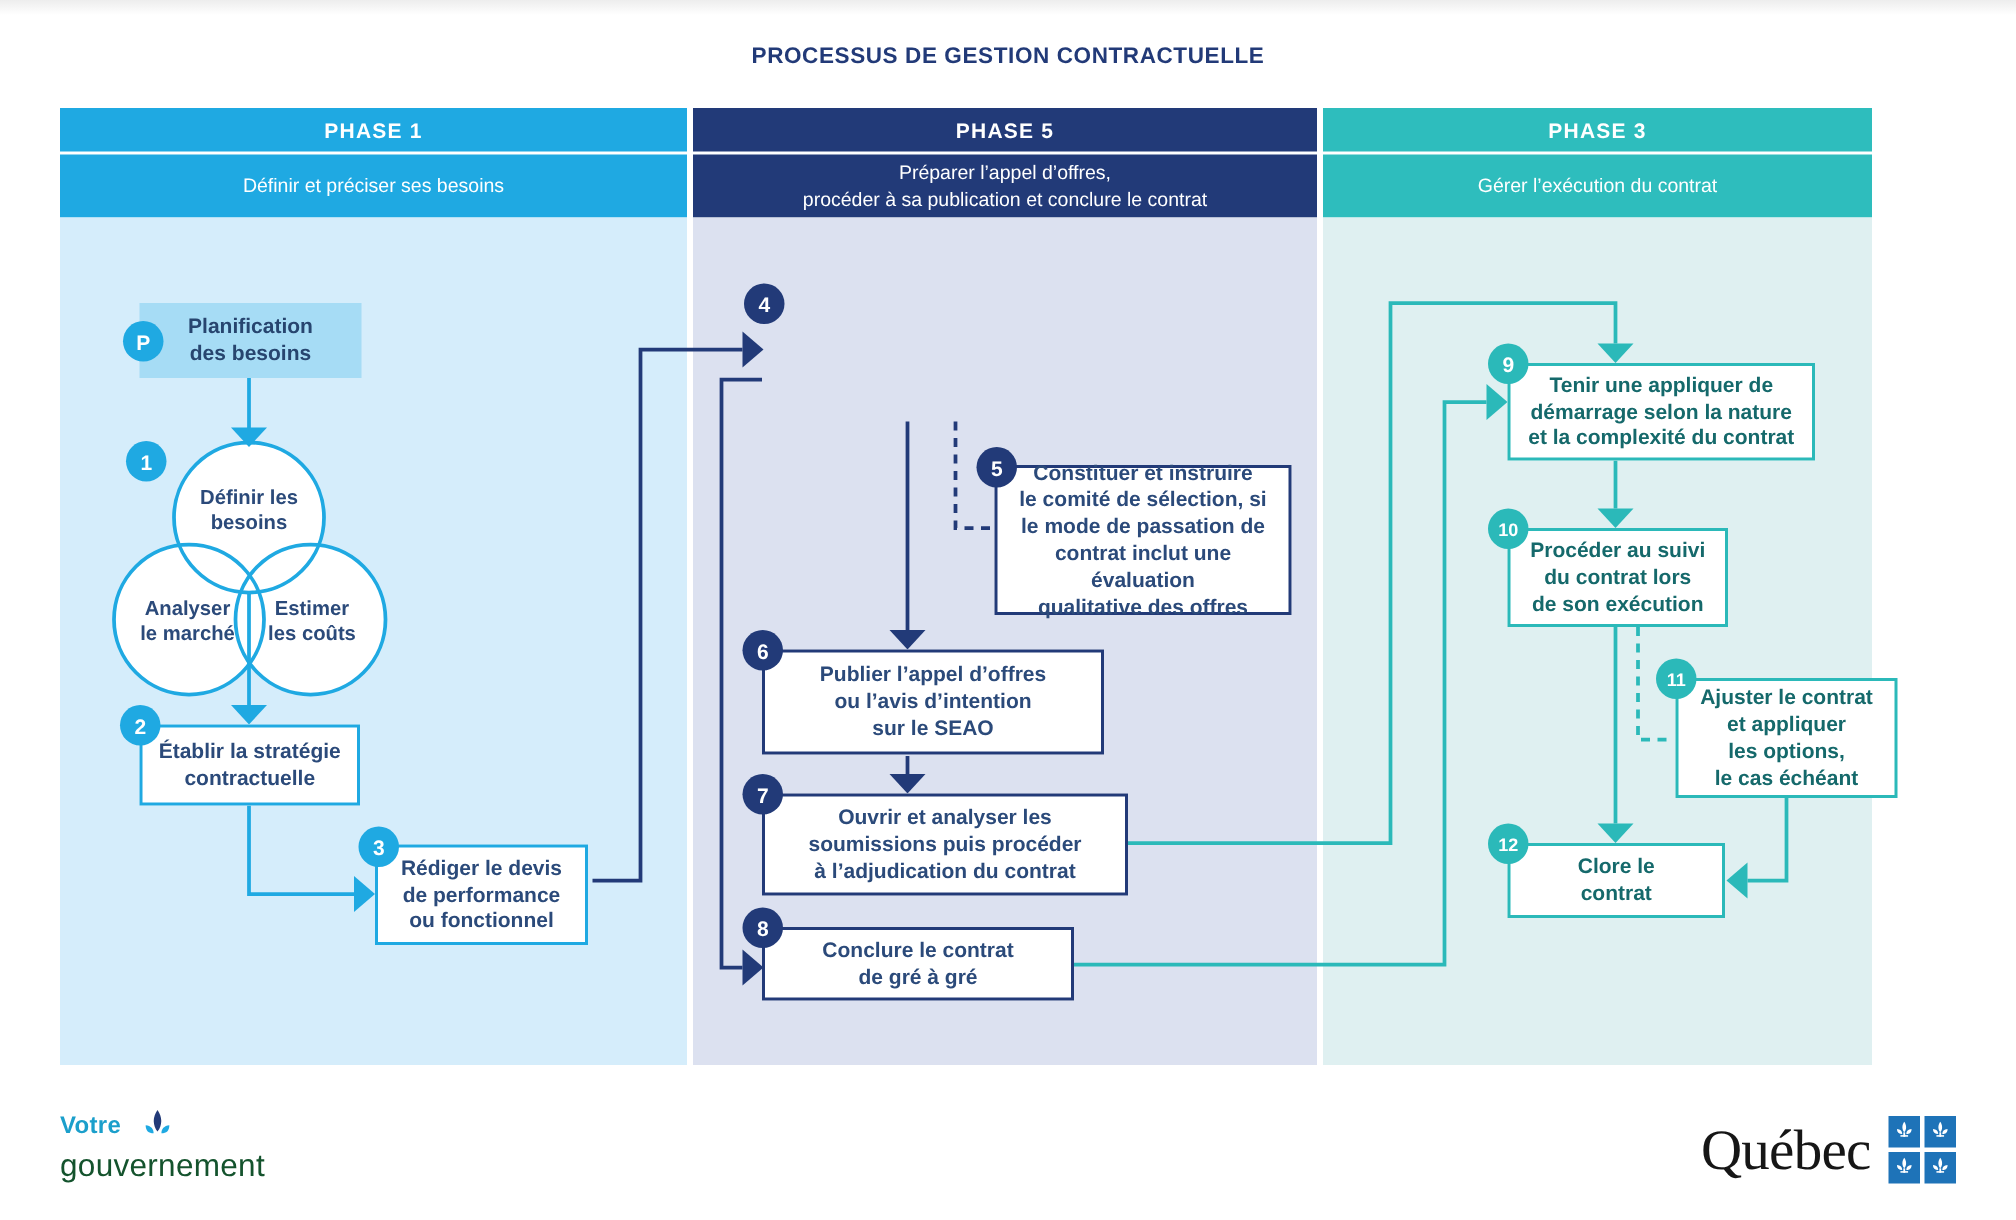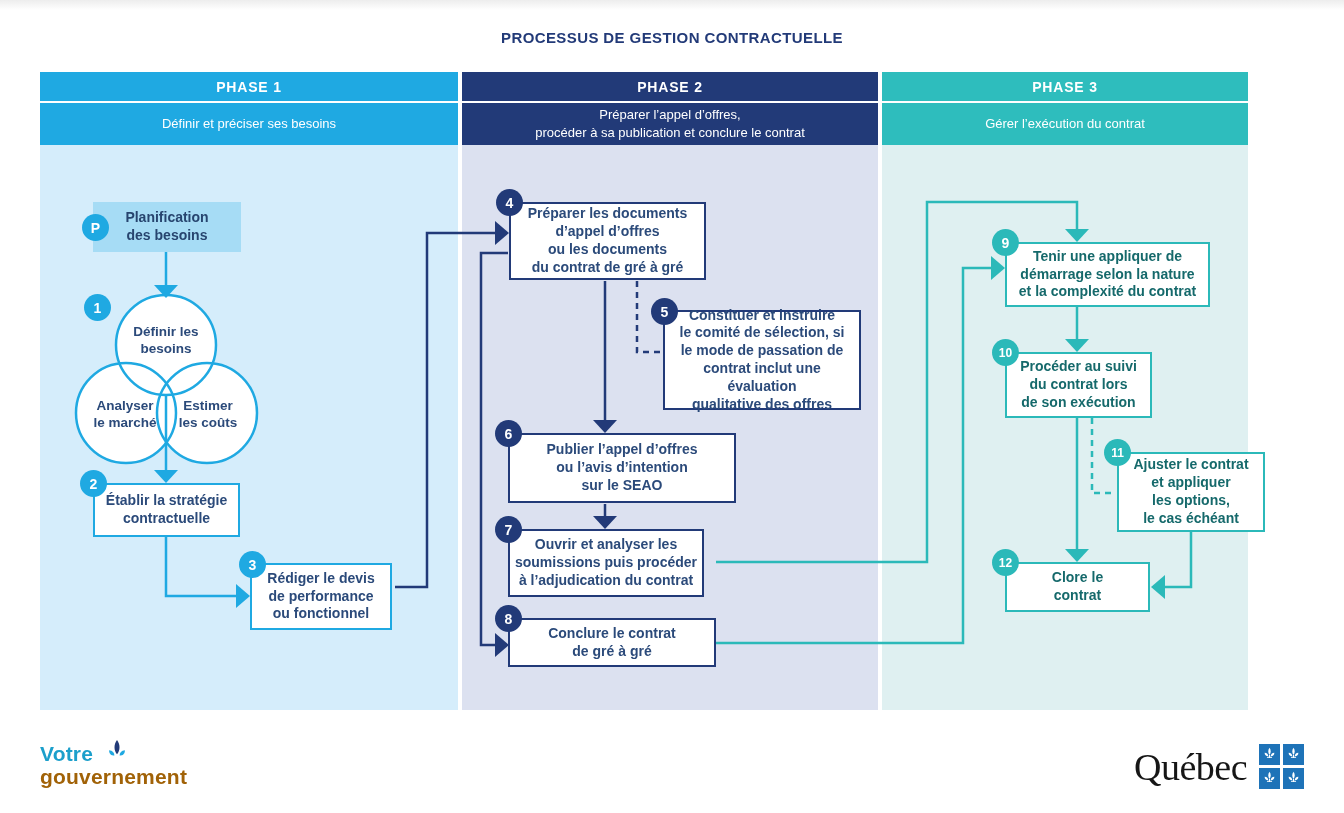--- a/index.html
+++ b/index.html
@@ -43,44 +43,44 @@
            display:flex; align-items:center; justify-content:center;
            color:#fff; font-weight:bold; font-size:14px; }
   .badge.cyan { background:#1FA9E2; }
   .badge.navy { background:#223A78; }
   .badge.teal { background:#2BB9B9; }
   .badge.small { font-size:12px; }
 
   
   .gov-logo { position:absolute; left:40px; top:742px; z-index:6; }
   .gov-line1 { display:flex; align-items:flex-start; }
-  .gov-votre { font-size:21px; font-weight:bold; color:#1B9FCB; letter-spacing:0.2px; }
+  .gov-votre { font-size:16px; font-weight:bold; color:#1B9FCB; letter-spacing:0.2px; }
   .gov-fleur { margin-left:10px; margin-top:-3px; }
-  .gov-gouv { font-size:21px; font-weight:bold; color:#a16207; margin-top:-4px; letter-spacing:0.2px; }
+  .gov-gouv { font-size:21px; font-weight:normal; color:#14532d; margin-top:-4px; letter-spacing:0.2px; }
 
   .quebec-logo { position:absolute; right:40px; top:744px; z-index:6; display:flex; align-items:center; }
   .quebec-word { font-family:"Liberation Serif", serif; font-size:38px; color:#161616; letter-spacing:-0.5px; }
   .flag { display:grid; grid-template-columns:21px 21px; grid-template-rows:21px 21px; gap:3px; margin-left:12px; }
   .flag .sq { background:#1E73B8; display:flex; align-items:center; justify-content:center; }
 </style>
 </head>
 <body>
 
 <div class="canvas">
   <div class="topstrip"></div>
 
   <div class="title">PROCESSUS DE GESTION CONTRACTUELLE</div>
 
   <div class="col col1" style="left:40px; width:418px;">
     <div class="band1">PHASE 1</div>
     <div class="band2">Définir et préciser ses besoins</div>
     <div class="colbody"></div>
   </div>
   <div class="col col2" style="left:462px; width:416px;">
-    <div class="band1">PHASE 2</div>
+    <div class="band1">PHASE 5</div>
     <div class="band2">Préparer l’appel d’offres,
 procéder à sa publication et conclure le contrat</div>
     <div class="colbody"></div>
   </div>
   <div class="col col3" style="left:882px; width:366px;">
     <div class="band1">PHASE 3</div>
     <div class="band2">Gérer l’exécution du contrat</div>
     <div class="colbody"></div>
   </div>
 
@@ -148,33 +148,29 @@
   <div class="vennlabel" style="left:125px; top:414px;">Analyser
 le marché</div>
   <div class="vennlabel" style="left:208px; top:414px;">Estimer
 les coûts</div>
   <div class="node cyan" style="left:93px; top:483px; width:147px; height:54px;">Établir la stratégie
 contractuelle</div>
   <div class="node cyan" style="left:250px; top:563px; width:142px; height:67px;">Rédiger le devis
 de performance
 ou fonctionnel</div>
 
-  <div class="node navy" style="left:509px; top:202px; width:197px; height:78px;">Préparer les documents
-d’appel d’offres
-ou les documents
-du contrat de gré à gré</div>
   <div class="node navy" style="left:663px; top:310px; width:198px; height:100px;">Constituer et instruire
 le comité de sélection, si
 le mode de passation de
 contrat inclut une évaluation
 qualitative des offres</div>
   <div class="node navy" style="left:508px; top:433px; width:228px; height:70px;">Publier l’appel d’offres
 ou l’avis d’intention
 sur le SEAO</div>
-  <div class="node navy" style="left:508px; top:529px; width:196px; height:68px;text-align:center;">Ouvrir et analyser les
+  <div class="node navy" style="left:508px; top:529px; width:244px; height:68px;text-align:center;">Ouvrir et analyser les
 soumissions puis procéder
 à l’adjudication du contrat</div>
   <div class="node navy" style="left:508px; top:618px; width:208px; height:49px;">Conclure le contrat
 de gré à gré</div>
 
   <div class="node teal" style="left:1005px; top:242px; width:205px; height:65px;">Tenir une appliquer de
 démarrage selon la nature
 et la complexité du contrat</div>
   <div class="node teal" style="left:1005px; top:352px; width:147px; height:66px;">Procéder au suivi
 du contrat lors

